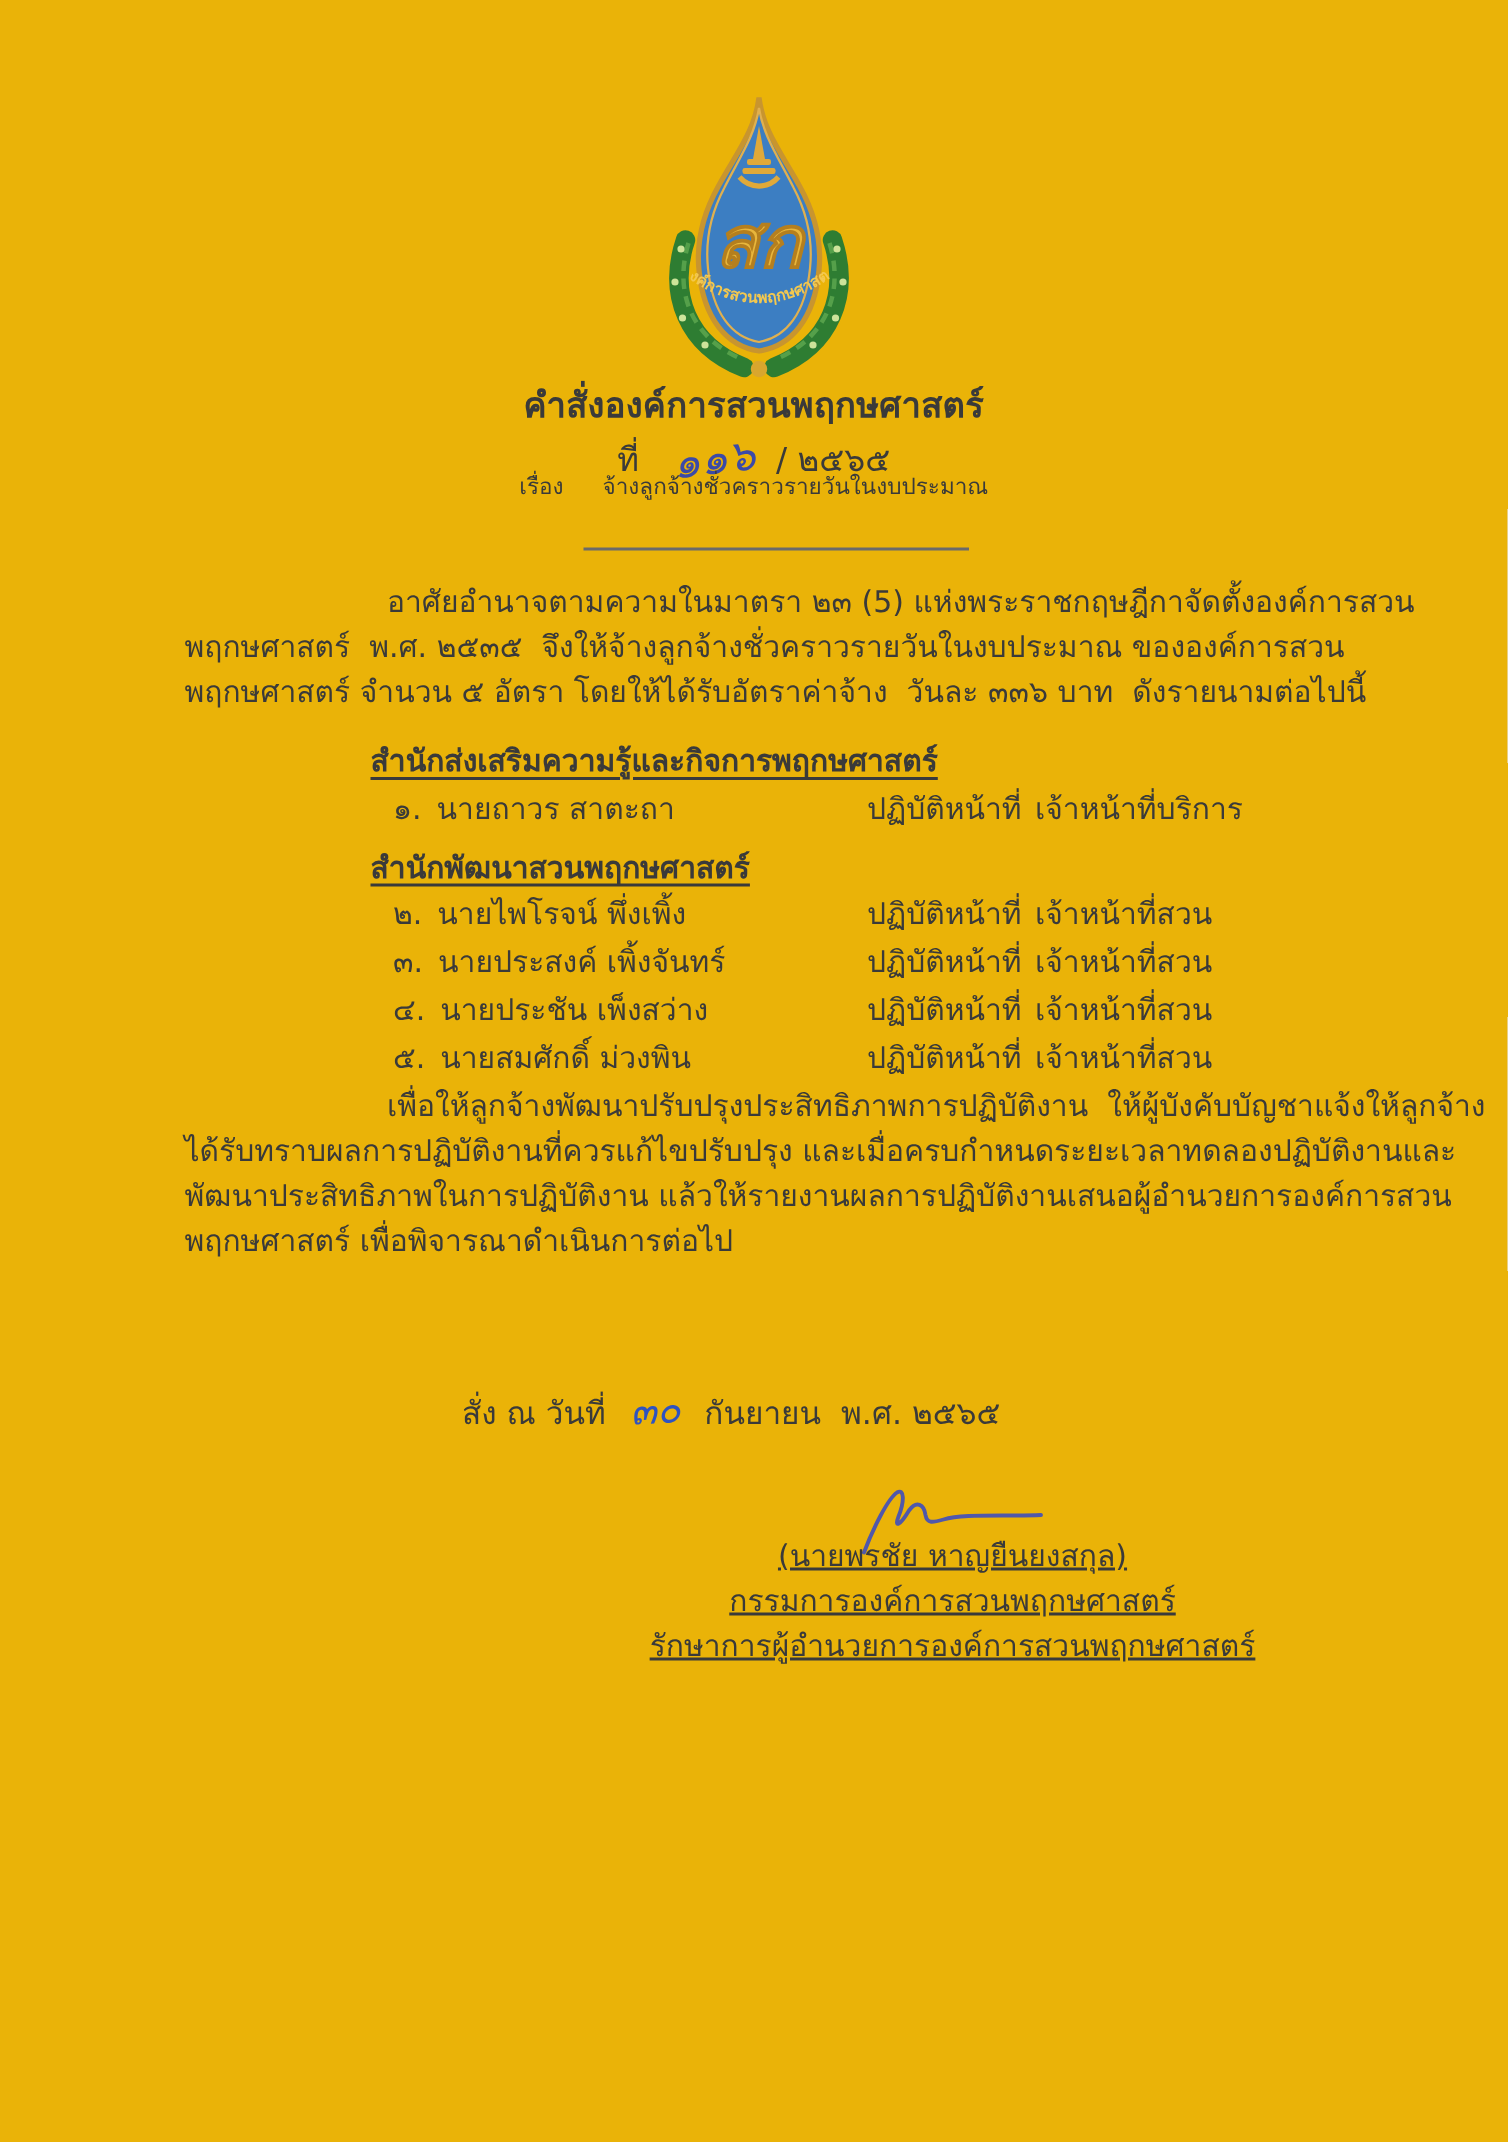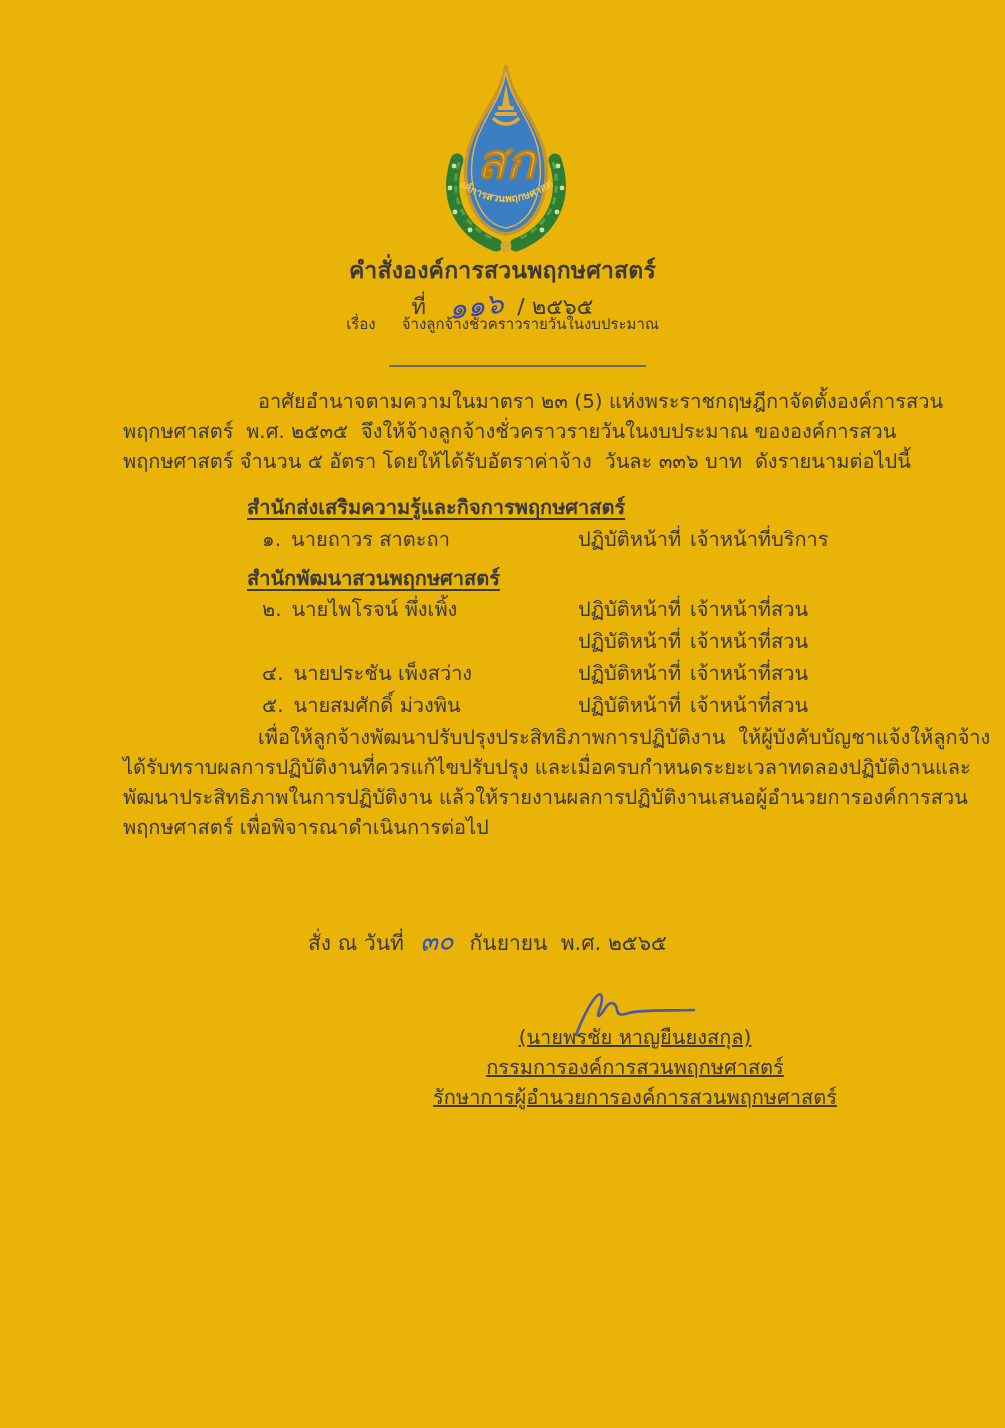--- a/index.html
+++ b/index.html
@@ -91,20 +91,21 @@
     <span class="c-pos">เจ้าหน้าที่บริการ</span>
   </div>
 
   <div class="abs sec-header" style="top:562px; left:247px;">สำนักพัฒนาสวนพฤกษศาสตร์</div>
   <div class="row" style="top:593px;">
     <span class="c-name"><span class="c-no">๒.</span><span>นายไพโรจน์  พึ่งเพิ้ง</span></span>
     <span class="c-duty">ปฏิบัติหน้าที่</span>
     <span class="c-pos">เจ้าหน้าที่สวน</span>
   </div>
   <div class="row" style="top:625px;">
+    <span class="c-name"><span class="c-no">๓.</span><span>นายประสงค์  เพิ้งจันทร์</span></span>
     <span class="c-duty">ปฏิบัติหน้าที่</span>
     <span class="c-pos">เจ้าหน้าที่สวน</span>
   </div>
   <div class="row" style="top:657px;">
     <span class="c-name"><span class="c-no">๔.</span><span>นายประชัน  เพ็งสว่าง</span></span>
     <span class="c-duty">ปฏิบัติหน้าที่</span>
     <span class="c-pos">เจ้าหน้าที่สวน</span>
   </div>
   <div class="row" style="top:689px;">
     <span class="c-name"><span class="c-no">๕.</span><span>นายสมศักดิ์  ม่วงพิน</span></span>

